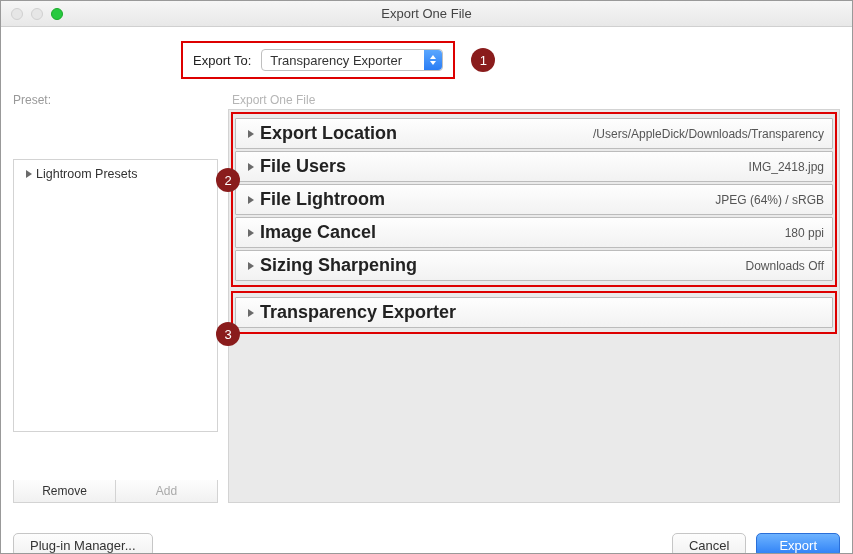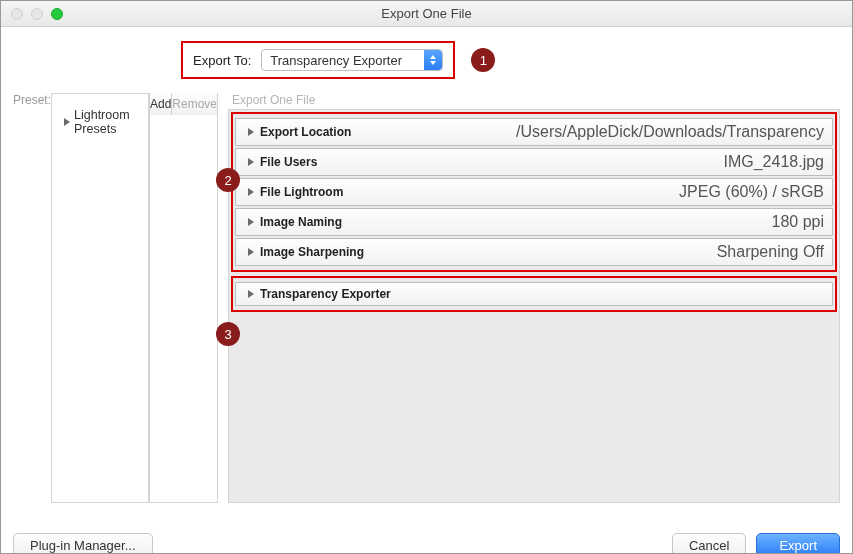--- a/index.html
+++ b/index.html
@@ -47,40 +47,40 @@
   .tri-up,.tri-down { width:0;height:0;border-left:3px solid transparent;border-right:3px solid transparent; }
   .tri-up { border-bottom:4px solid #fff; margin-bottom:1px;}
   .tri-down { border-top:4px solid #fff; margin-top:1px;}
   .badge {
     width:24px;height:24px;border-radius:50%;background:#8a1c1c;color:#fff;
     display:flex;align-items:center;justify-content:center;font-size:13px;
     position:absolute;
   }
   .badge1 { position:static; margin-left:6px; }
   .columns { display:flex; gap:10px; height:410px; }
-  .left-col { width:205px; display:flex; flex-direction:row; position:relative;}
+  .left-col { width:205px; display:flex; flex-direction:column; position:relative;gap:48px;}
   .preset-label { color:#999; font-size:12px; margin-bottom:4px; }
-  .preset-box { flex:1; border:1px solid #d3d3d3; background:#fff; padding:12px 4px;}
+  .preset-box { flex:1; border:1px solid #d3d3d3; background:#fff; padding:5px 4px;}
   .preset-item { display:flex; align-items:center; gap:4px; padding:2px 4px; color:#333; font-size:12.5px;}
   .arrow-right { width:0;height:0;border-top:4px solid transparent;border-bottom:4px solid transparent;border-left:6px solid #6a6a6a; margin-left:4px;}
   .preset-btns { display:flex; border:1px solid #d3d3d3; border-top:none;}
   .preset-btns button { flex:1; height:22px; background:linear-gradient(#fdfdfd,#f1f1f1); border:none; border-right:1px solid #d3d3d3; font-size:12px; color:#333; cursor:pointer;}
   .preset-btns button:last-child { border-right:none; color:#aaa; }
   .right-col { flex:1; display:flex; flex-direction:column; position:relative;}
   .group-label { color:#b5b5b5; font-size:12px; margin-bottom:2px; margin-left:4px;}
   .panel-list { border:1px solid #d3d3d3; background:#eaeaea; flex:1; position:relative; padding:2px;}
   .highlight-group { border:2px solid #d00; padding:2px; margin-bottom:4px;}
   .panel-row {
     display:flex; align-items:center; justify-content:space-between;
     background:linear-gradient(#fefefe,#f2f2f2);
     border:1px solid #bcbcbc; border-radius:1px;
     padding:4px 8px; margin:2px 0; min-height:22px;
   }
-  .panel-left { display:flex; align-items:center; gap:6px; font-weight:bold; font-size:12px; color:#222;}
-  .panel-right { font-size:16px; color:#555; text-align:right; }
+  .panel-left { display:flex; align-items:center; gap:6px; font-weight:bold; font-size:18px; color:#222;}
+  .panel-right { font-size:12px; color:#555; text-align:right; }
   .bottom-bar { position:absolute; left:12px; right:12px; bottom:10px; display:flex; align-items:center; justify-content:space-between;}
   .mac-btn {
     height:24px; padding:0 16px; border-radius:5px; border:1px solid #c6c6c6;
     background:linear-gradient(#fdfdfd,#f2f2f2); font-size:13px; color:#333; cursor:pointer;
   }
   .mac-btn.primary { background:linear-gradient(#6db3ff,#2a7df5); border-color:#2a6fd8; color:#fff; padding:0 22px;}
   .bottom-right { display:flex; gap:10px; }
   .badge2 { left:-13px; top:58px; }
   .badge3 { left:-13px; top:212px; }
   .rel { position:relative; }
@@ -116,22 +116,22 @@
   <div class="columns">
     <div class="left-col">
       <div class="preset-label">Preset:</div>
       <div class="preset-box">
         <div class="preset-item">
           <span class="arrow-right"></span>
           <span>Lightroom Presets</span>
         </div>
       </div>
       <div class="preset-btns">
+        <button>Remove</button>
         <button>Add</button>
-        <button>Remove</button>
       </div>
     </div>
 
     <div class="right-col rel">
       <div class="group-label">Export One File</div>
       <div class="panel-list rel">
         <div class="badge badge2">2</div>
         <div class="badge badge3">3</div>
 
         <div class="highlight-group">
@@ -147,35 +147,35 @@
                 <span class="arrow-right"></span>
                 <span>File Users</span>
               </div>
             <div class="panel-right">IMG_2418.jpg</div>
           </div>
           <div class="panel-row">
             <div class="panel-left">
                 <span class="arrow-right"></span>
                 <span>File Lightroom</span>
               </div>
-            <div class="panel-right">JPEG (60%) / sRGB</div>
+            <div class="panel-right">JPEG (64%) / sRGB</div>
           </div>
           <div class="panel-row">
             <div class="panel-left">
                 <span class="arrow-right"></span>
-                <span>Image Naming</span>
+                <span>Image Cancel</span>
               </div>
             <div class="panel-right">180 ppi</div>
           </div>
           <div class="panel-row">
             <div class="panel-left">
                 <span class="arrow-right"></span>
-                <span>Image Sharpening</span>
+                <span>Sizing Sharpening</span>
               </div>
-            <div class="panel-right">Sharpening Off</div>
+            <div class="panel-right">Downloads Off</div>
           </div>
         </div>
 
         <div class="highlight-group">
           <div class="panel-row">
             <div class="panel-left">
                 <span class="arrow-right"></span>
                 <span>Transparency Exporter</span>
               </div>
             <div class="panel-right"></div>

